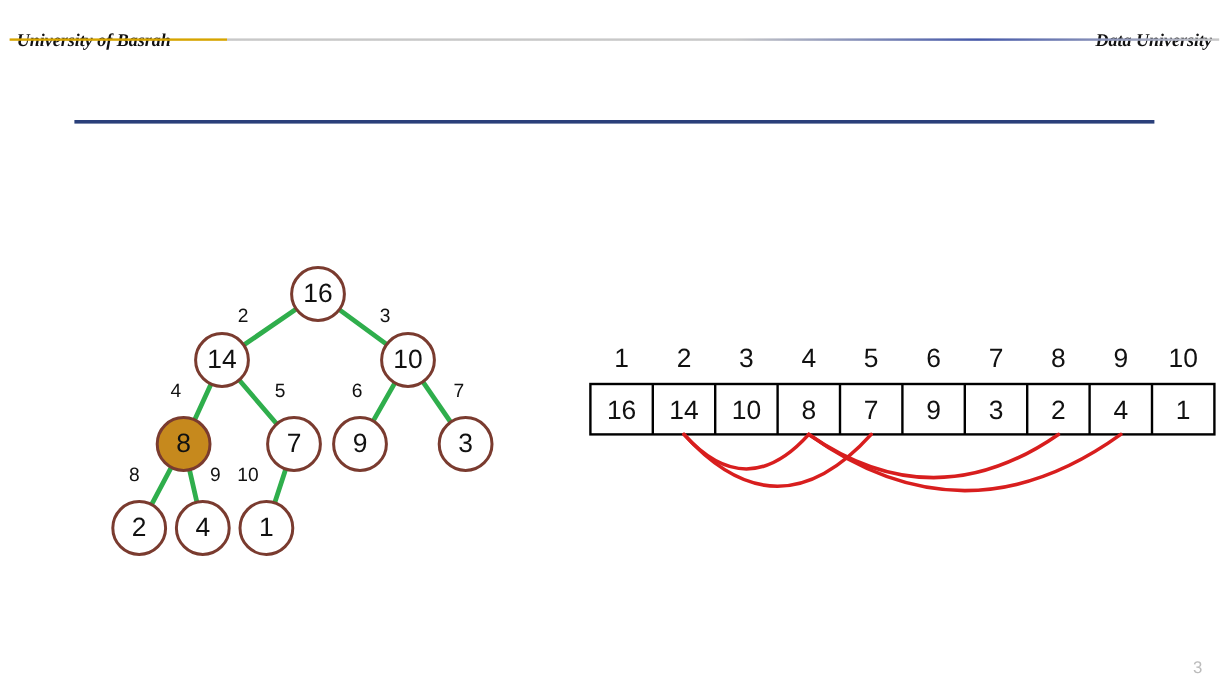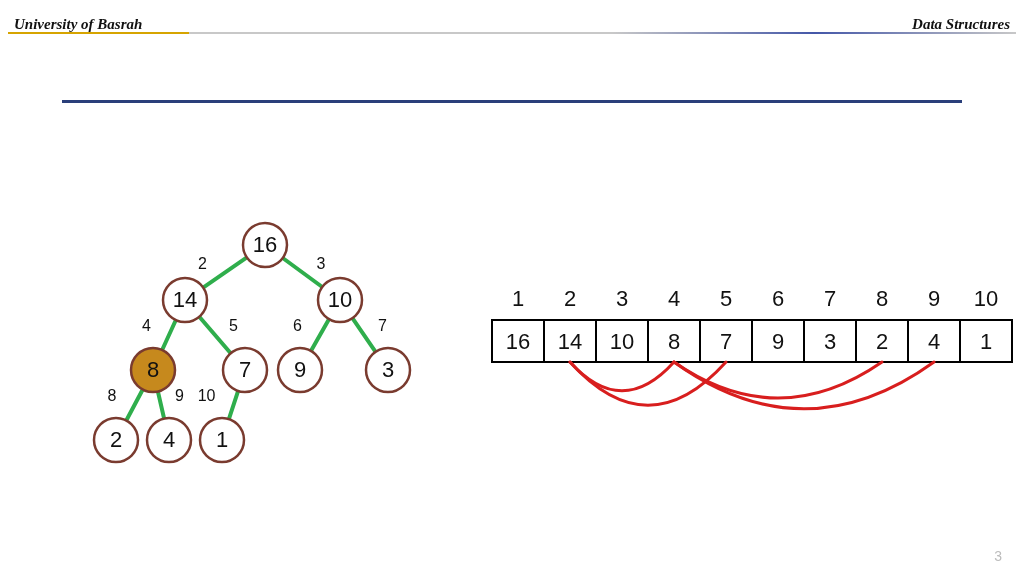--- a/index.html
+++ b/index.html
@@ -7,21 +7,21 @@
     padding: 0;
     width: 1024px;
     height: 576px;
     background: #fff;
     font-family: Georgia, "Times New Roman", serif;
     position: relative;
     overflow: hidden;
   }
   .header {
     position: absolute;
-    top: 16px;
+    top: 26px;
     left: 14px;
     right: 14px;
     display: flex;
     justify-content: space-between;
     font-style: italic;
     font-weight: bold;
     font-size: 15px;
     color: #111;
   }
   .rule {
@@ -48,21 +48,21 @@
     font-size: 14px;
     color: #bcbcbc;
   }
   svg { display: block; }
 </style>
 </head>
 <body>
 
 <div class="header">
   <span>University of Basrah</span>
-  <span>Data Structures</span>
+  <span>Data University</span>
 </div>
 <div class="rule"></div>
 <div class="section-rule"></div>
 <div class="page-num">3</div>
 
 <svg id="canvas" width="1024" height="576">
     <line x1="246.87107766761392" y1="257.46363410351546" x2="203.12892233238608" y2="287.53636589648454" stroke="#2fae4c" stroke-width="4" stroke-linecap="round"></line>
     <text x="207" y="268.5" font-family="Arial, sans-serif" font-size="16" fill="#111" text-anchor="end">2</text>
     <line x1="282.74090990882553" y1="258.0100005998054" x2="322.25909009117447" y2="286.9899994001946" stroke="#2fae4c" stroke-width="4" stroke-linecap="round"></line>
     <text x="316.5" y="268.5" font-family="Arial, sans-serif" font-size="16" fill="#111" text-anchor="start">3</text>

